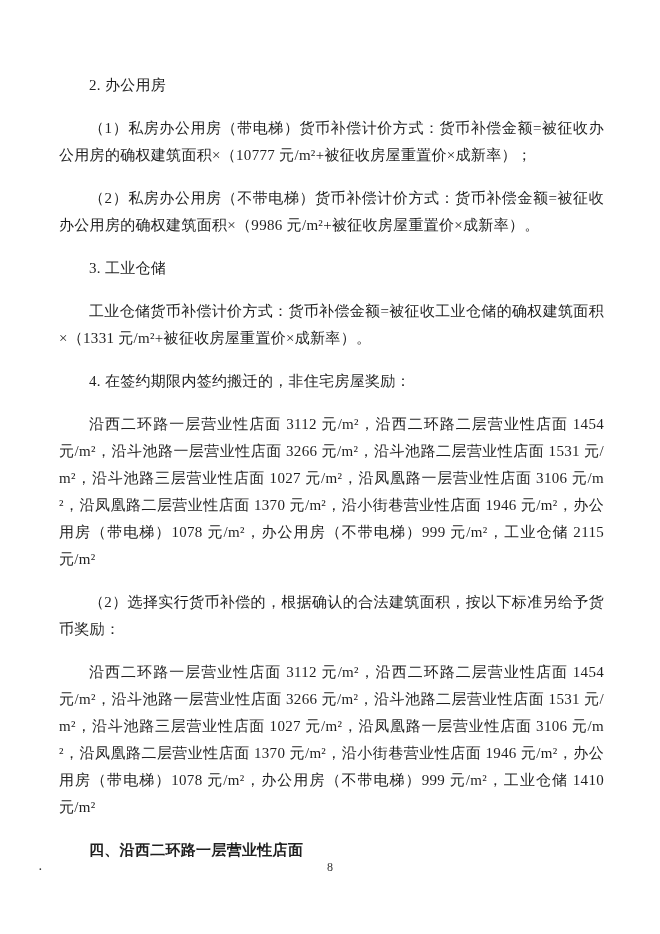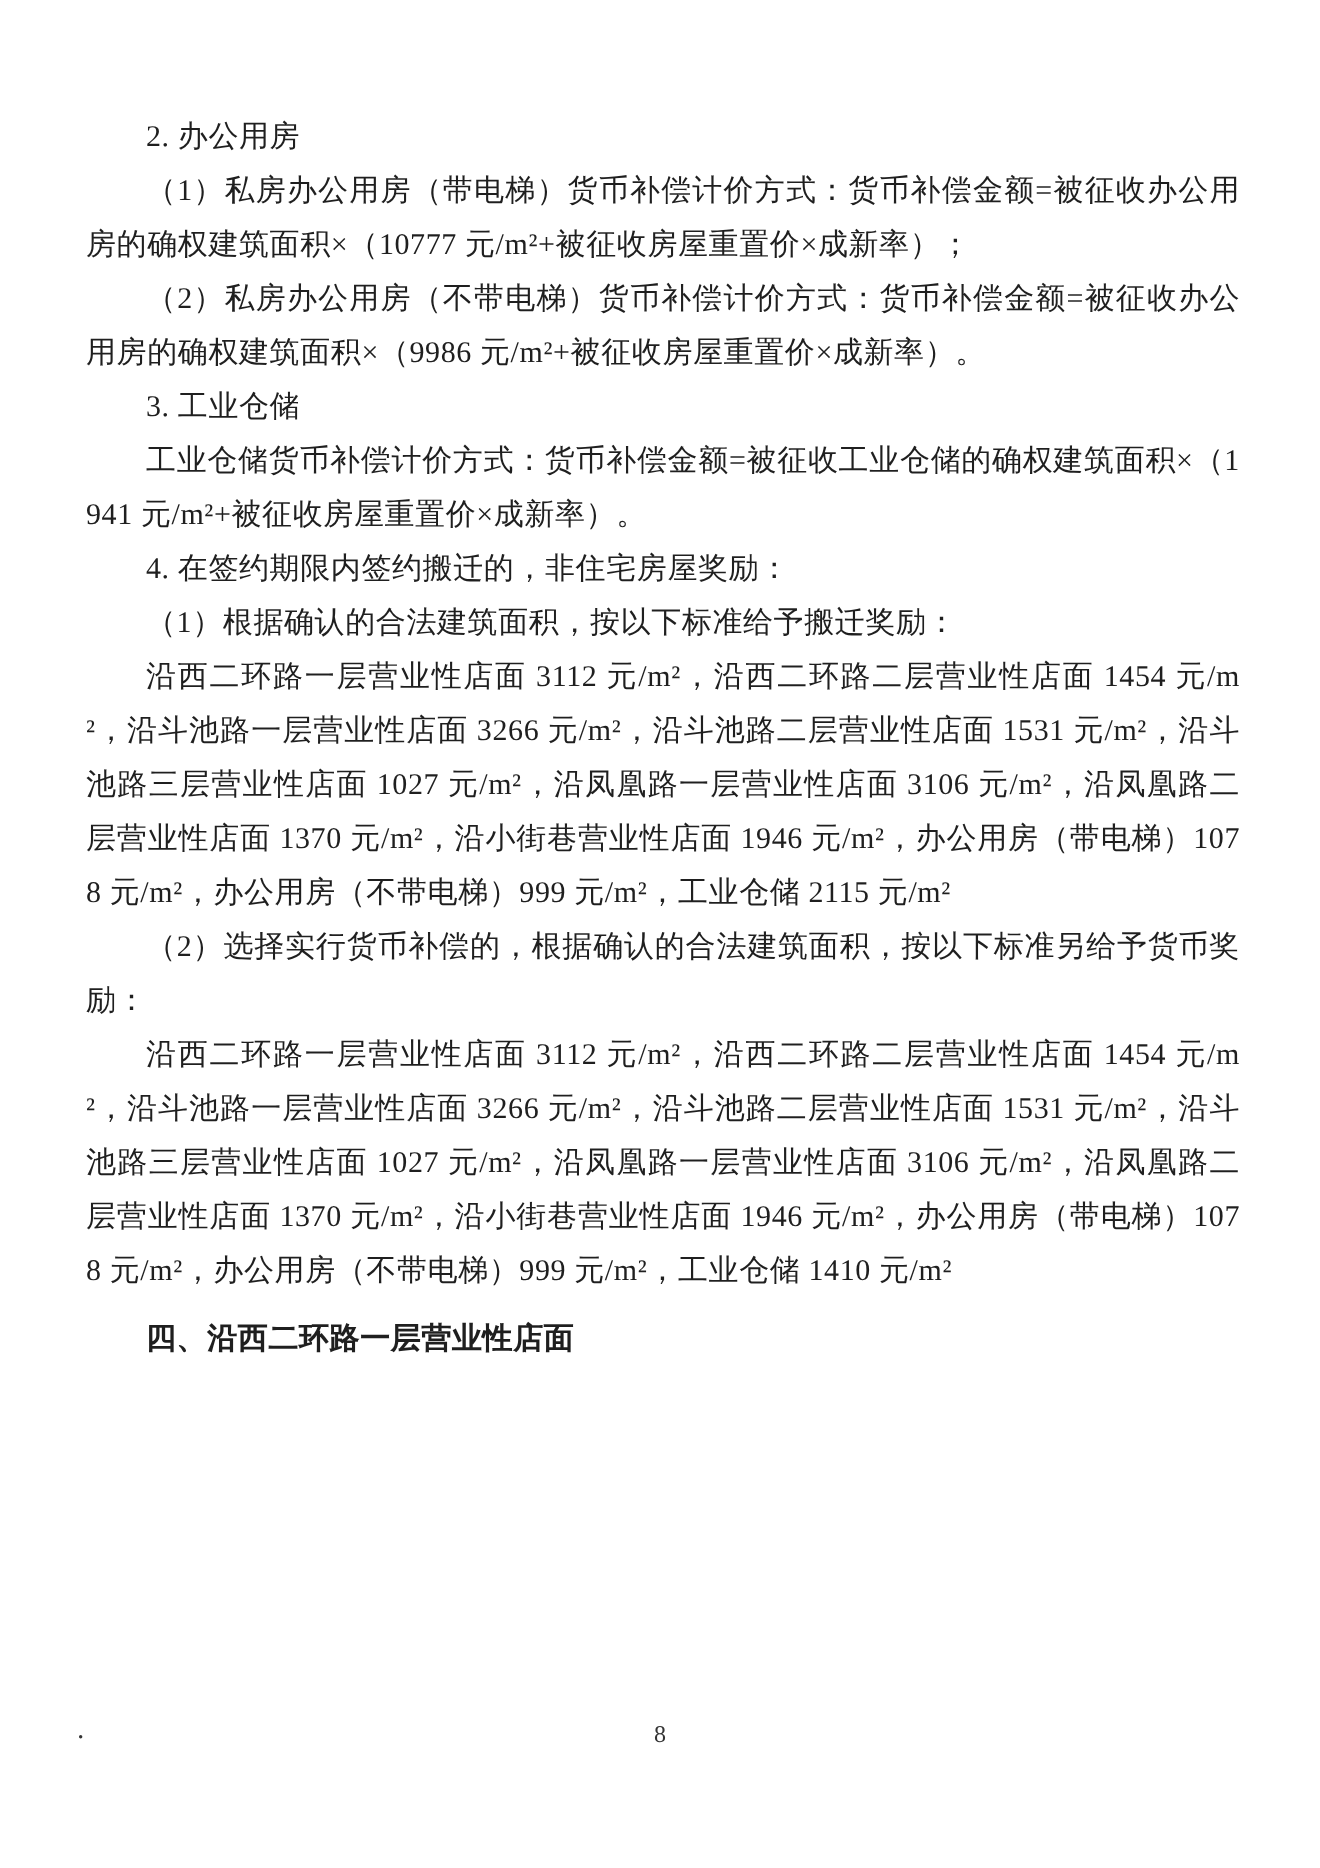--- a/index.html
+++ b/index.html
@@ -19,21 +19,21 @@
   .doc-body {
     position: absolute;
     top: 56px;
     left: 43px;
     width: 577px;
     font-size: 15px;
     line-height: 27px;
     letter-spacing: 0.3px;
   }
   .doc-body p {
-    margin: 0;
+    margin: 16px;
     text-indent: 2em;
     text-align: justify;
     word-break: break-all;
   }
   .doc-body p.heading {
     font-weight: bold;
     margin-top: 7px;
   }
   .footer-dot {
     position: absolute;
@@ -54,23 +54,22 @@
 </style>
 </head>
 <body>
 
 <div class="page">
   <div class="doc-body" id="doc-body">
       <p class="normal">2. 办公用房</p>
       <p class="normal">（1）私房办公用房（带电梯）货币补偿计价方式：货币补偿金额=被征收办公用房的确权建筑面积×（10777 元/m²+被征收房屋重置价×成新率）；</p>
       <p class="normal">（2）私房办公用房（不带电梯）货币补偿计价方式：货币补偿金额=被征收办公用房的确权建筑面积×（9986 元/m²+被征收房屋重置价×成新率）。</p>
       <p class="normal">3. 工业仓储</p>
-      <p class="normal">工业仓储货币补偿计价方式：货币补偿金额=被征收工业仓储的确权建筑面积×（1941 元/m²+被征收房屋重置价×成新率）。</p>
+      <p class="normal">工业仓储货币补偿计价方式：货币补偿金额=被征收工业仓储的确权建筑面积×（1331 元/m²+被征收房屋重置价×成新率）。</p>
       <p class="normal">4. 在签约期限内签约搬迁的，非住宅房屋奖励：</p>
-      <p class="normal">（1）根据确认的合法建筑面积，按以下标准给予搬迁奖励：</p>
       <p class="normal">沿西二环路一层营业性店面 3112 元/m²，沿西二环路二层营业性店面 1454 元/m²，沿斗池路一层营业性店面 3266 元/m²，沿斗池路二层营业性店面 1531 元/m²，沿斗池路三层营业性店面 1027 元/m²，沿凤凰路一层营业性店面 3106 元/m²，沿凤凰路二层营业性店面 1370 元/m²，沿小街巷营业性店面 1946 元/m²，办公用房（带电梯）1078 元/m²，办公用房（不带电梯）999 元/m²，工业仓储 2115 元/m²</p>
       <p class="normal">（2）选择实行货币补偿的，根据确认的合法建筑面积，按以下标准另给予货币奖励：</p>
       <p class="normal">沿西二环路一层营业性店面 3112 元/m²，沿西二环路二层营业性店面 1454 元/m²，沿斗池路一层营业性店面 3266 元/m²，沿斗池路二层营业性店面 1531 元/m²，沿斗池路三层营业性店面 1027 元/m²，沿凤凰路一层营业性店面 3106 元/m²，沿凤凰路二层营业性店面 1370 元/m²，沿小街巷营业性店面 1946 元/m²，办公用房（带电梯）1078 元/m²，办公用房（不带电梯）999 元/m²，工业仓储 1410 元/m²</p>
       <p class="heading">四、沿西二环路一层营业性店面</p>
     </div>
   <span class="footer-dot">·</span>
   <div class="page-number">8</div>
 </div>
 
 </body></html>

